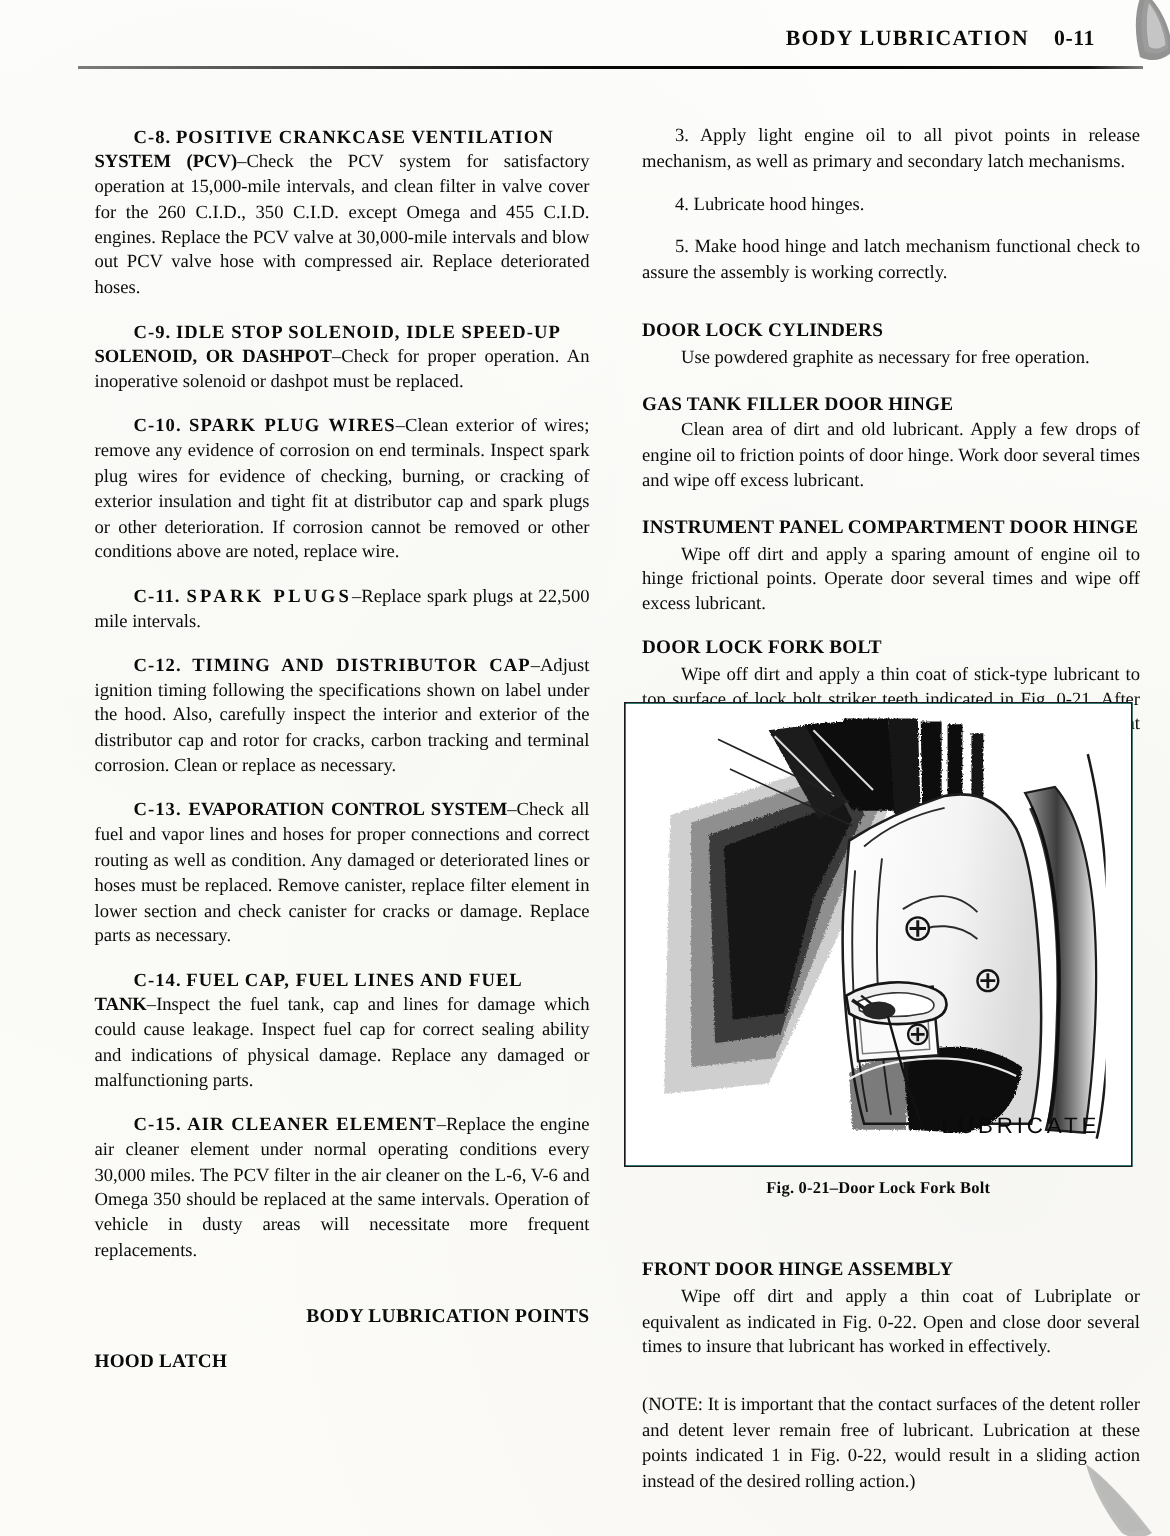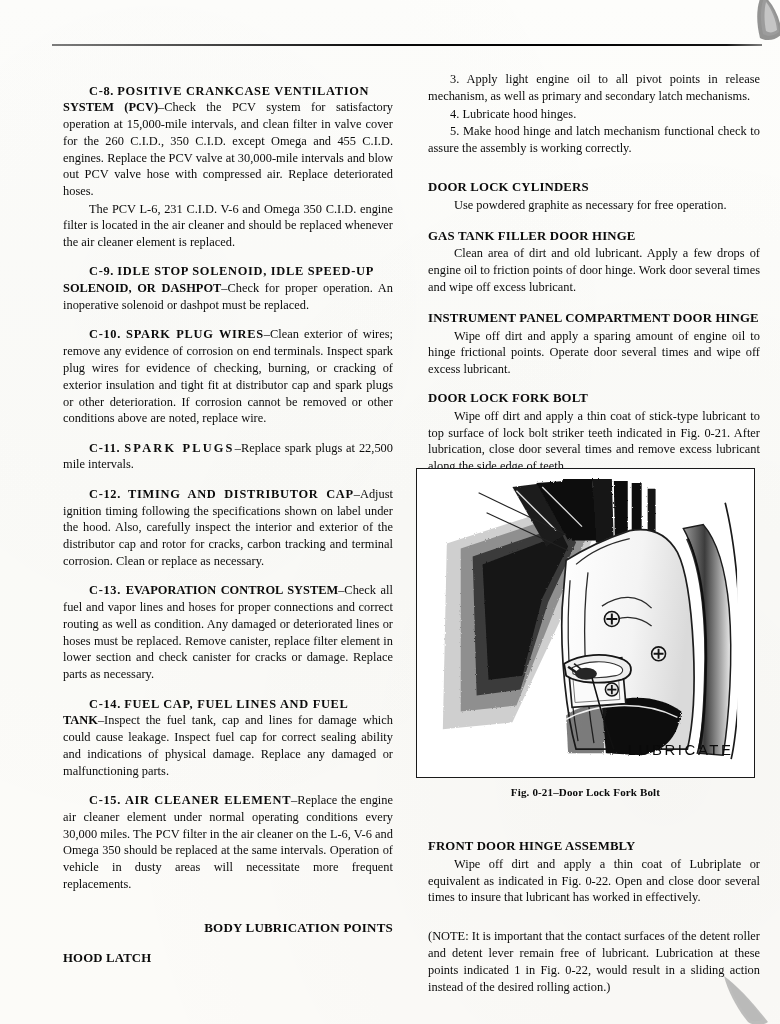--- a/index.html
+++ b/index.html
@@ -116,21 +116,21 @@
     margin-top: 26px;
     text-align: right;
     font-weight: bold;
     font-size: 13px;
     text-indent: 0;
     letter-spacing: 0.2px;
   }
 
   .numitem {
     text-indent: 22px;
-    margin-top: 1px;
+    margin-top: 12px;
   }
 
   .note-block {
     margin-top: 22px;
     text-indent: 0;
     text-align: justify;
   }
 
   
   .figure {
@@ -176,28 +176,31 @@
     width: 56px;
     height: 58px;
   }
 </style>
 </head>
 <body>
 
 <div class="page">
   <div class="paper-tone"></div>
 
+  <div class="header">
+    <div class="header-title">BODY LUBRICATION</div>
+    <div class="header-folio">0-11</div>
+  </div>
   <div class="header-rule"></div>
 
   <div class="col col-left">
 
 
     <p class="para"><span class="runin track-mid">C-8.</span> <span class="runin track-mid">POSITIVE CRANKCASE VENTILATION</span><br><span class="runin">SYSTEM (PCV)</span><span>–Check the PCV system for satisfactory operation at 15,000-mile intervals, and clean filter in valve cover for the 260 C.I.D., 350 C.I.D. except Omega and 455 C.I.D. engines. Replace the PCV valve at 30,000-mile intervals and blow out PCV valve hose with compressed air. Replace deteriorated hoses.</span></p>
 
-    <p class="para tight">The PCV L-6, 231 C.I.D. V-6 and Omega 350 C.I.D. engine filter is located in the air cleaner and should be replaced whenever the air cleaner element is replaced.</p>
 
     <p class="para"><span class="runin track-mid">C-9.</span> <span class="runin track-mid">IDLE STOP SOLENOID, IDLE SPEED-UP</span><br><span class="runin">SOLENOID, OR DASHPOT</span><span>–Check for proper operation. An inoperative solenoid or dashpot must be replaced.</span></p>
 
     <p class="para"><span class="runin track-mid">C-10.</span> <span class="runin track-mid">SPARK PLUG WIRES</span><span>–Clean exterior of wires; remove any evidence of corrosion on end terminals. Inspect spark plug wires for evidence of checking, burning, or cracking of exterior insulation and tight fit at distributor cap and spark plugs or other deterioration. If corrosion cannot be removed or other conditions above are noted, replace wire.</span></p>
 
     <p class="para"><span class="runin track-mid">C-11.</span> <span class="runin track-wide">SPARK PLUGS</span><span>–Replace spark plugs at 22,500 mile intervals.</span></p>
 
     <p class="para"><span class="runin track-mid">C-12.</span> <span class="runin track-mid">TIMING AND DISTRIBUTOR CAP</span><span>–Adjust ignition timing following the specifications shown on label under the hood. Also, carefully inspect the interior and exterior of the distributor cap and rotor for cracks, carbon tracking and terminal corrosion. Clean or replace as necessary.</span></p>
 
     <p class="para"><span class="runin track-mid">C-13.</span> <span class="runin">EVAPORATION CONTROL SYSTEM</span><span>–Check all fuel and vapor lines and hoses for proper connections and correct routing as well as condition. Any damaged or deteriorated lines or hoses must be replaced. Remove canister, replace filter element in lower section and check canister for cracks or damage. Replace parts as necessary.</span></p>

